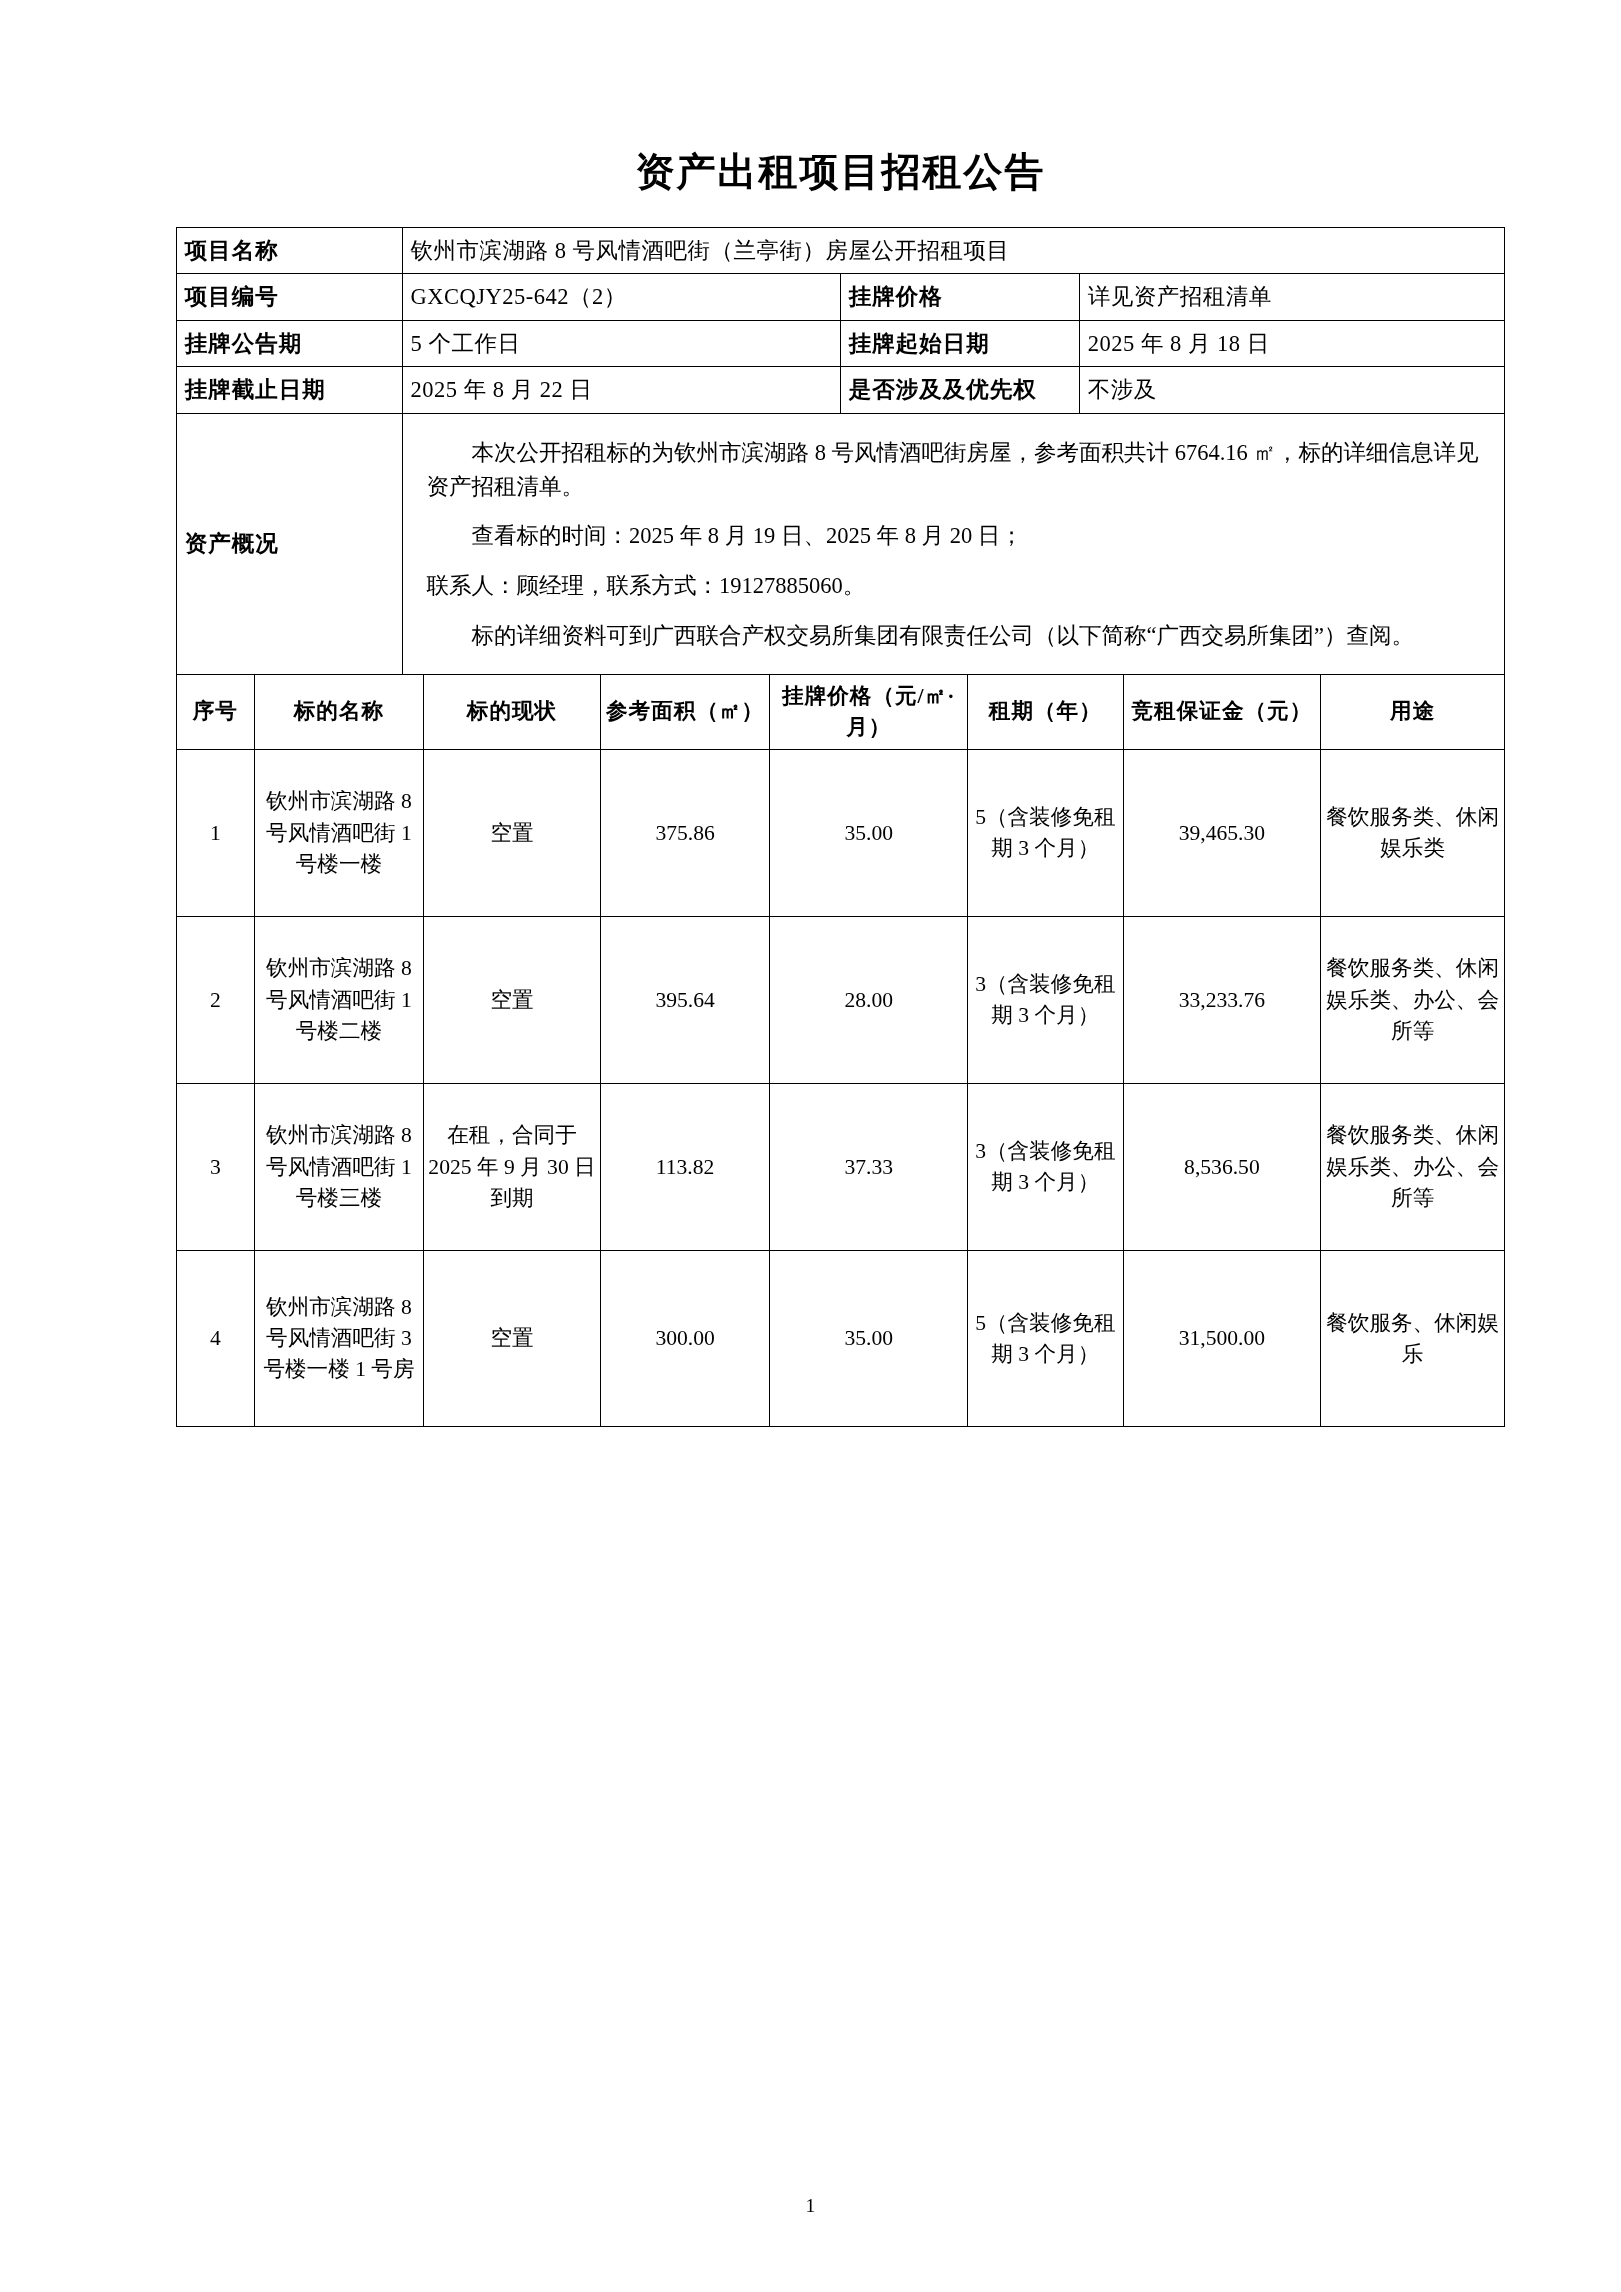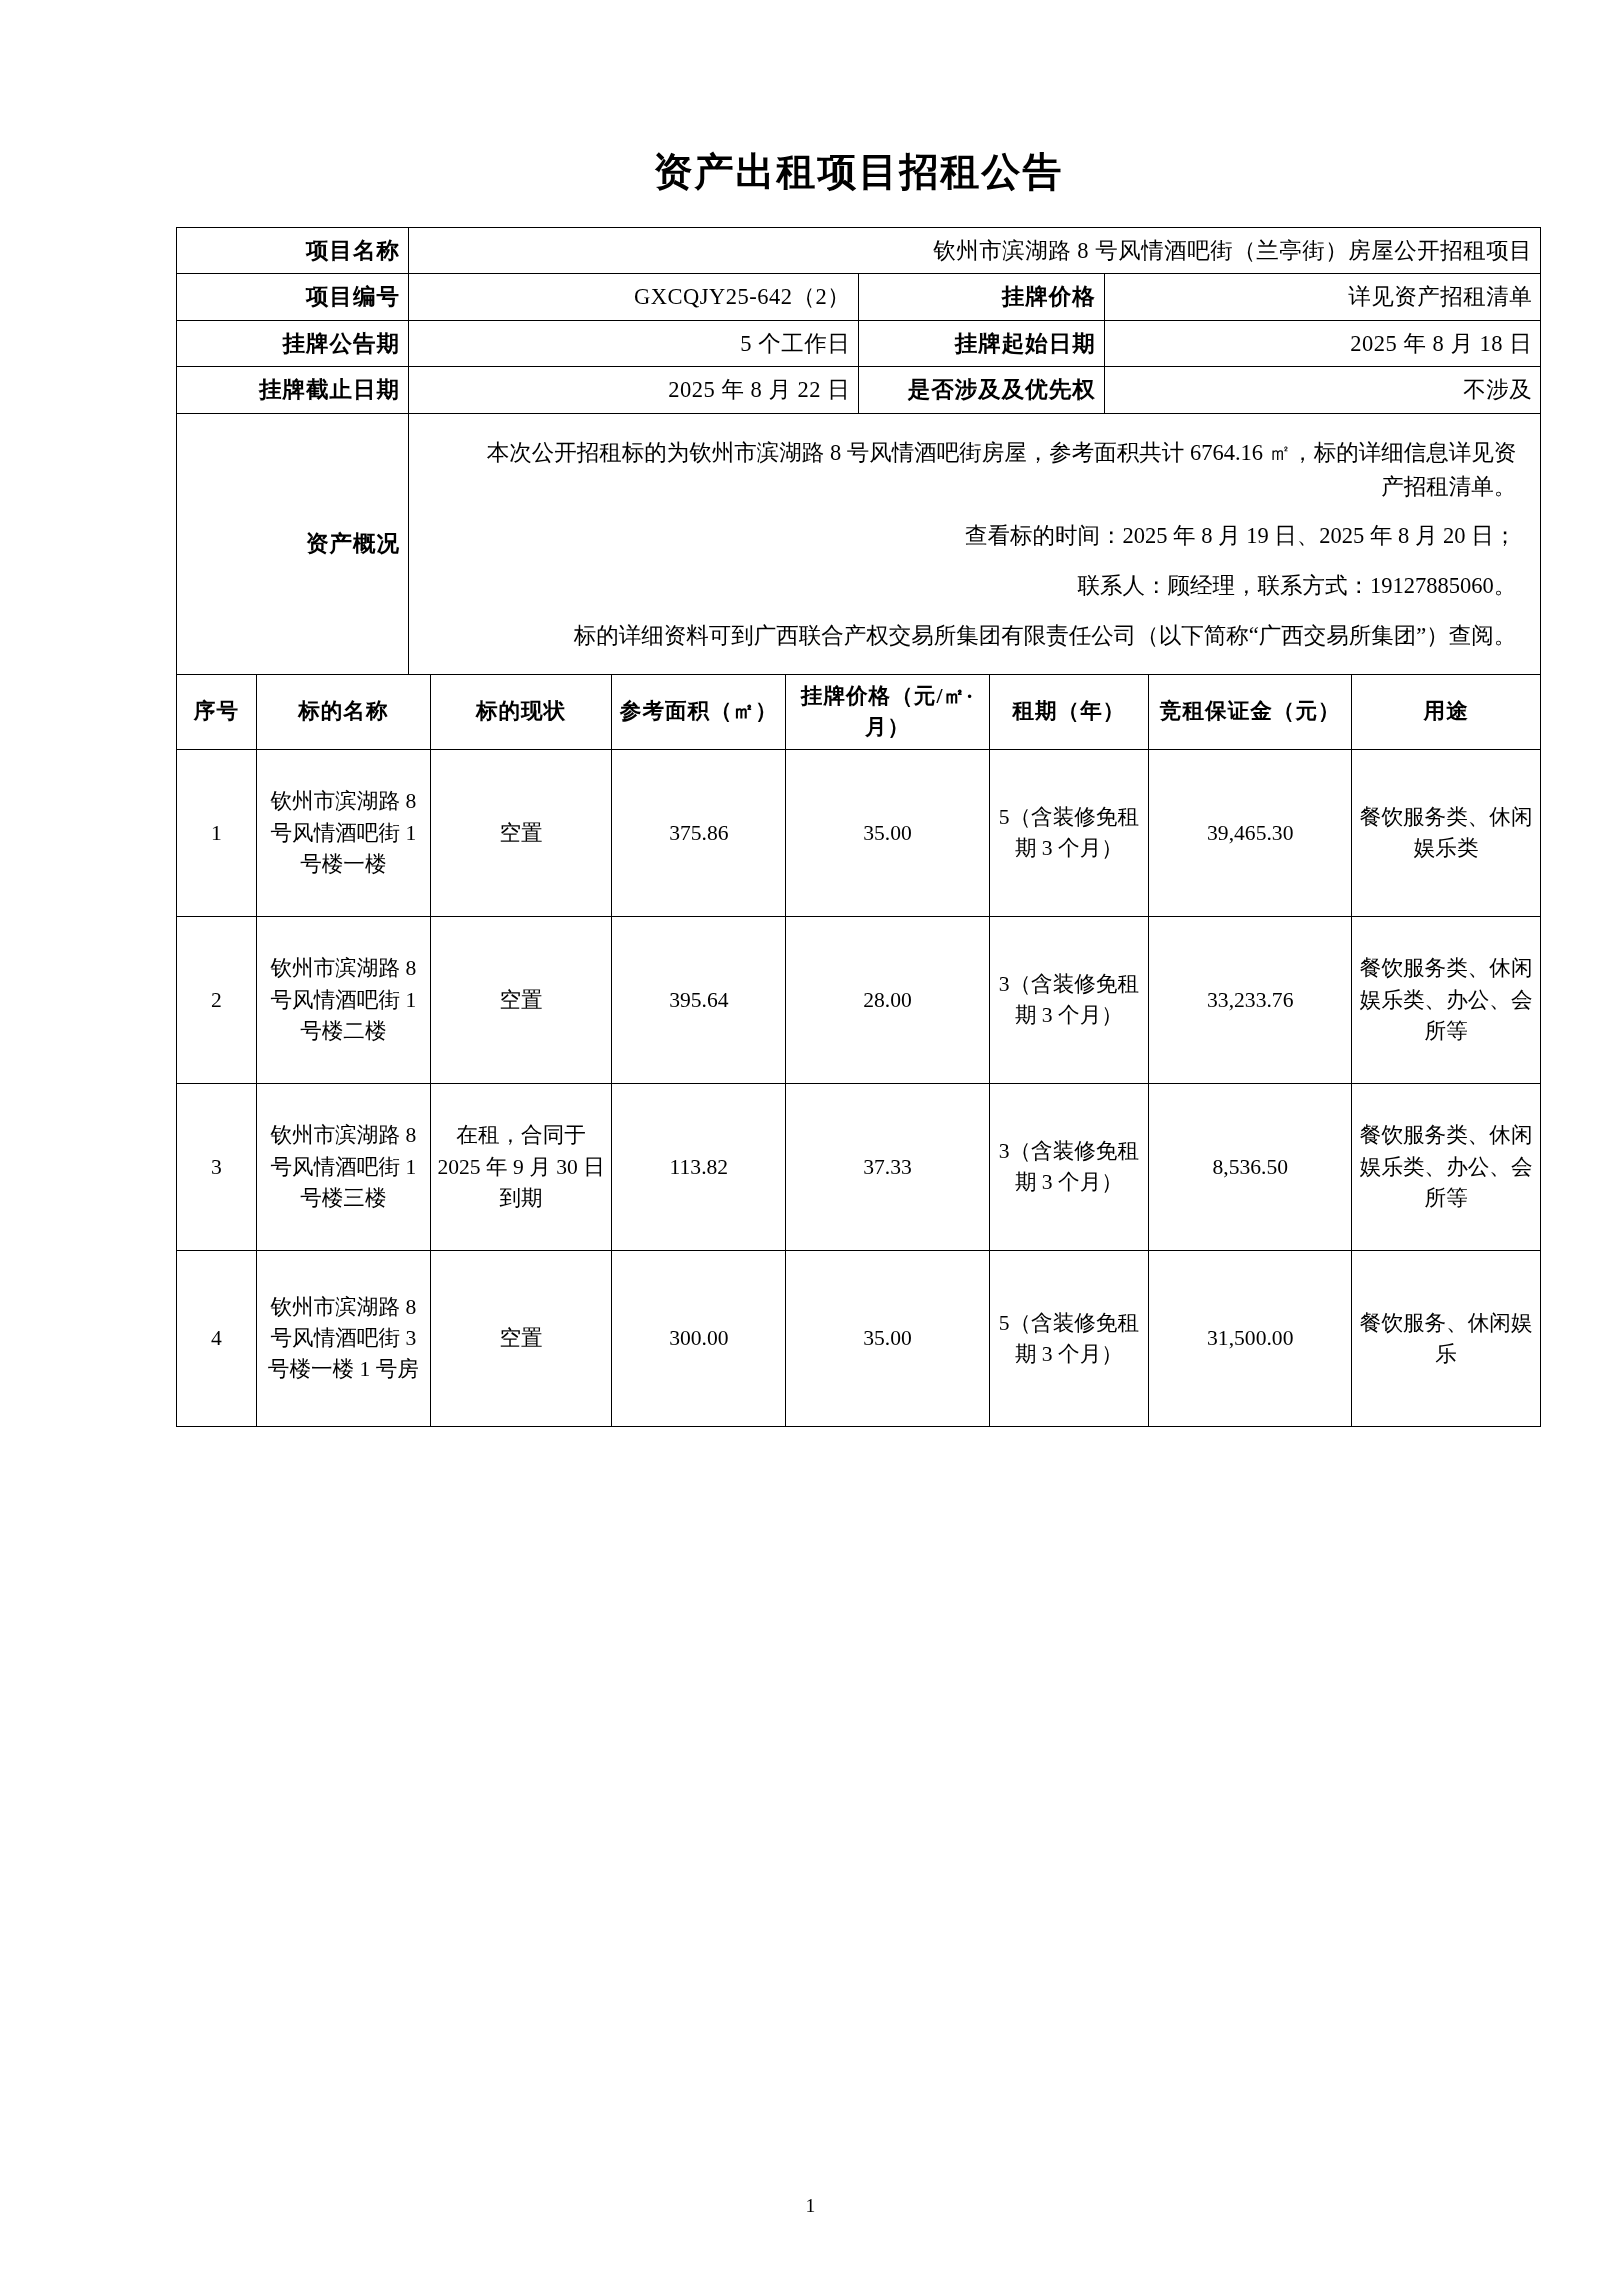--- a/index.html
+++ b/index.html
@@ -12,41 +12,41 @@
     height: 2293px;
     font-family: "Liberation Serif", "DejaVu Serif", serif;
     color: #000000;
     position: relative;
   }
   .page {
     position: relative;
     width: 1621px;
     height: 2293px;
     box-sizing: border-box;
-    padding: 118px 80px 0 176px;
+    padding: 118px 116px 0 176px;
   }
   .doc-title {
     text-align: center;
     font-size: 39px;
     font-weight: bold;
     letter-spacing: 2px;
     margin: 27.4px 0 27.4px 0;
     font-family: "Liberation Serif", "DejaVu Serif", serif;
   }
   table.main {
     width: 100%;
     border-collapse: collapse;
     table-layout: fixed;
   }
   table.main td {
     border: 1.5px solid #000;
     padding: 5.9px 7.8px;
     font-size: 22.5px;
     vertical-align: middle;
-    text-align: right;
+    text-align: left;
     line-height: 1.5;
   }
   .lbl {
     font-weight: bold;
     letter-spacing: 1px;
   }
   .val {
     letter-spacing: 0.5px;
     margin-left: 48px;
   }

